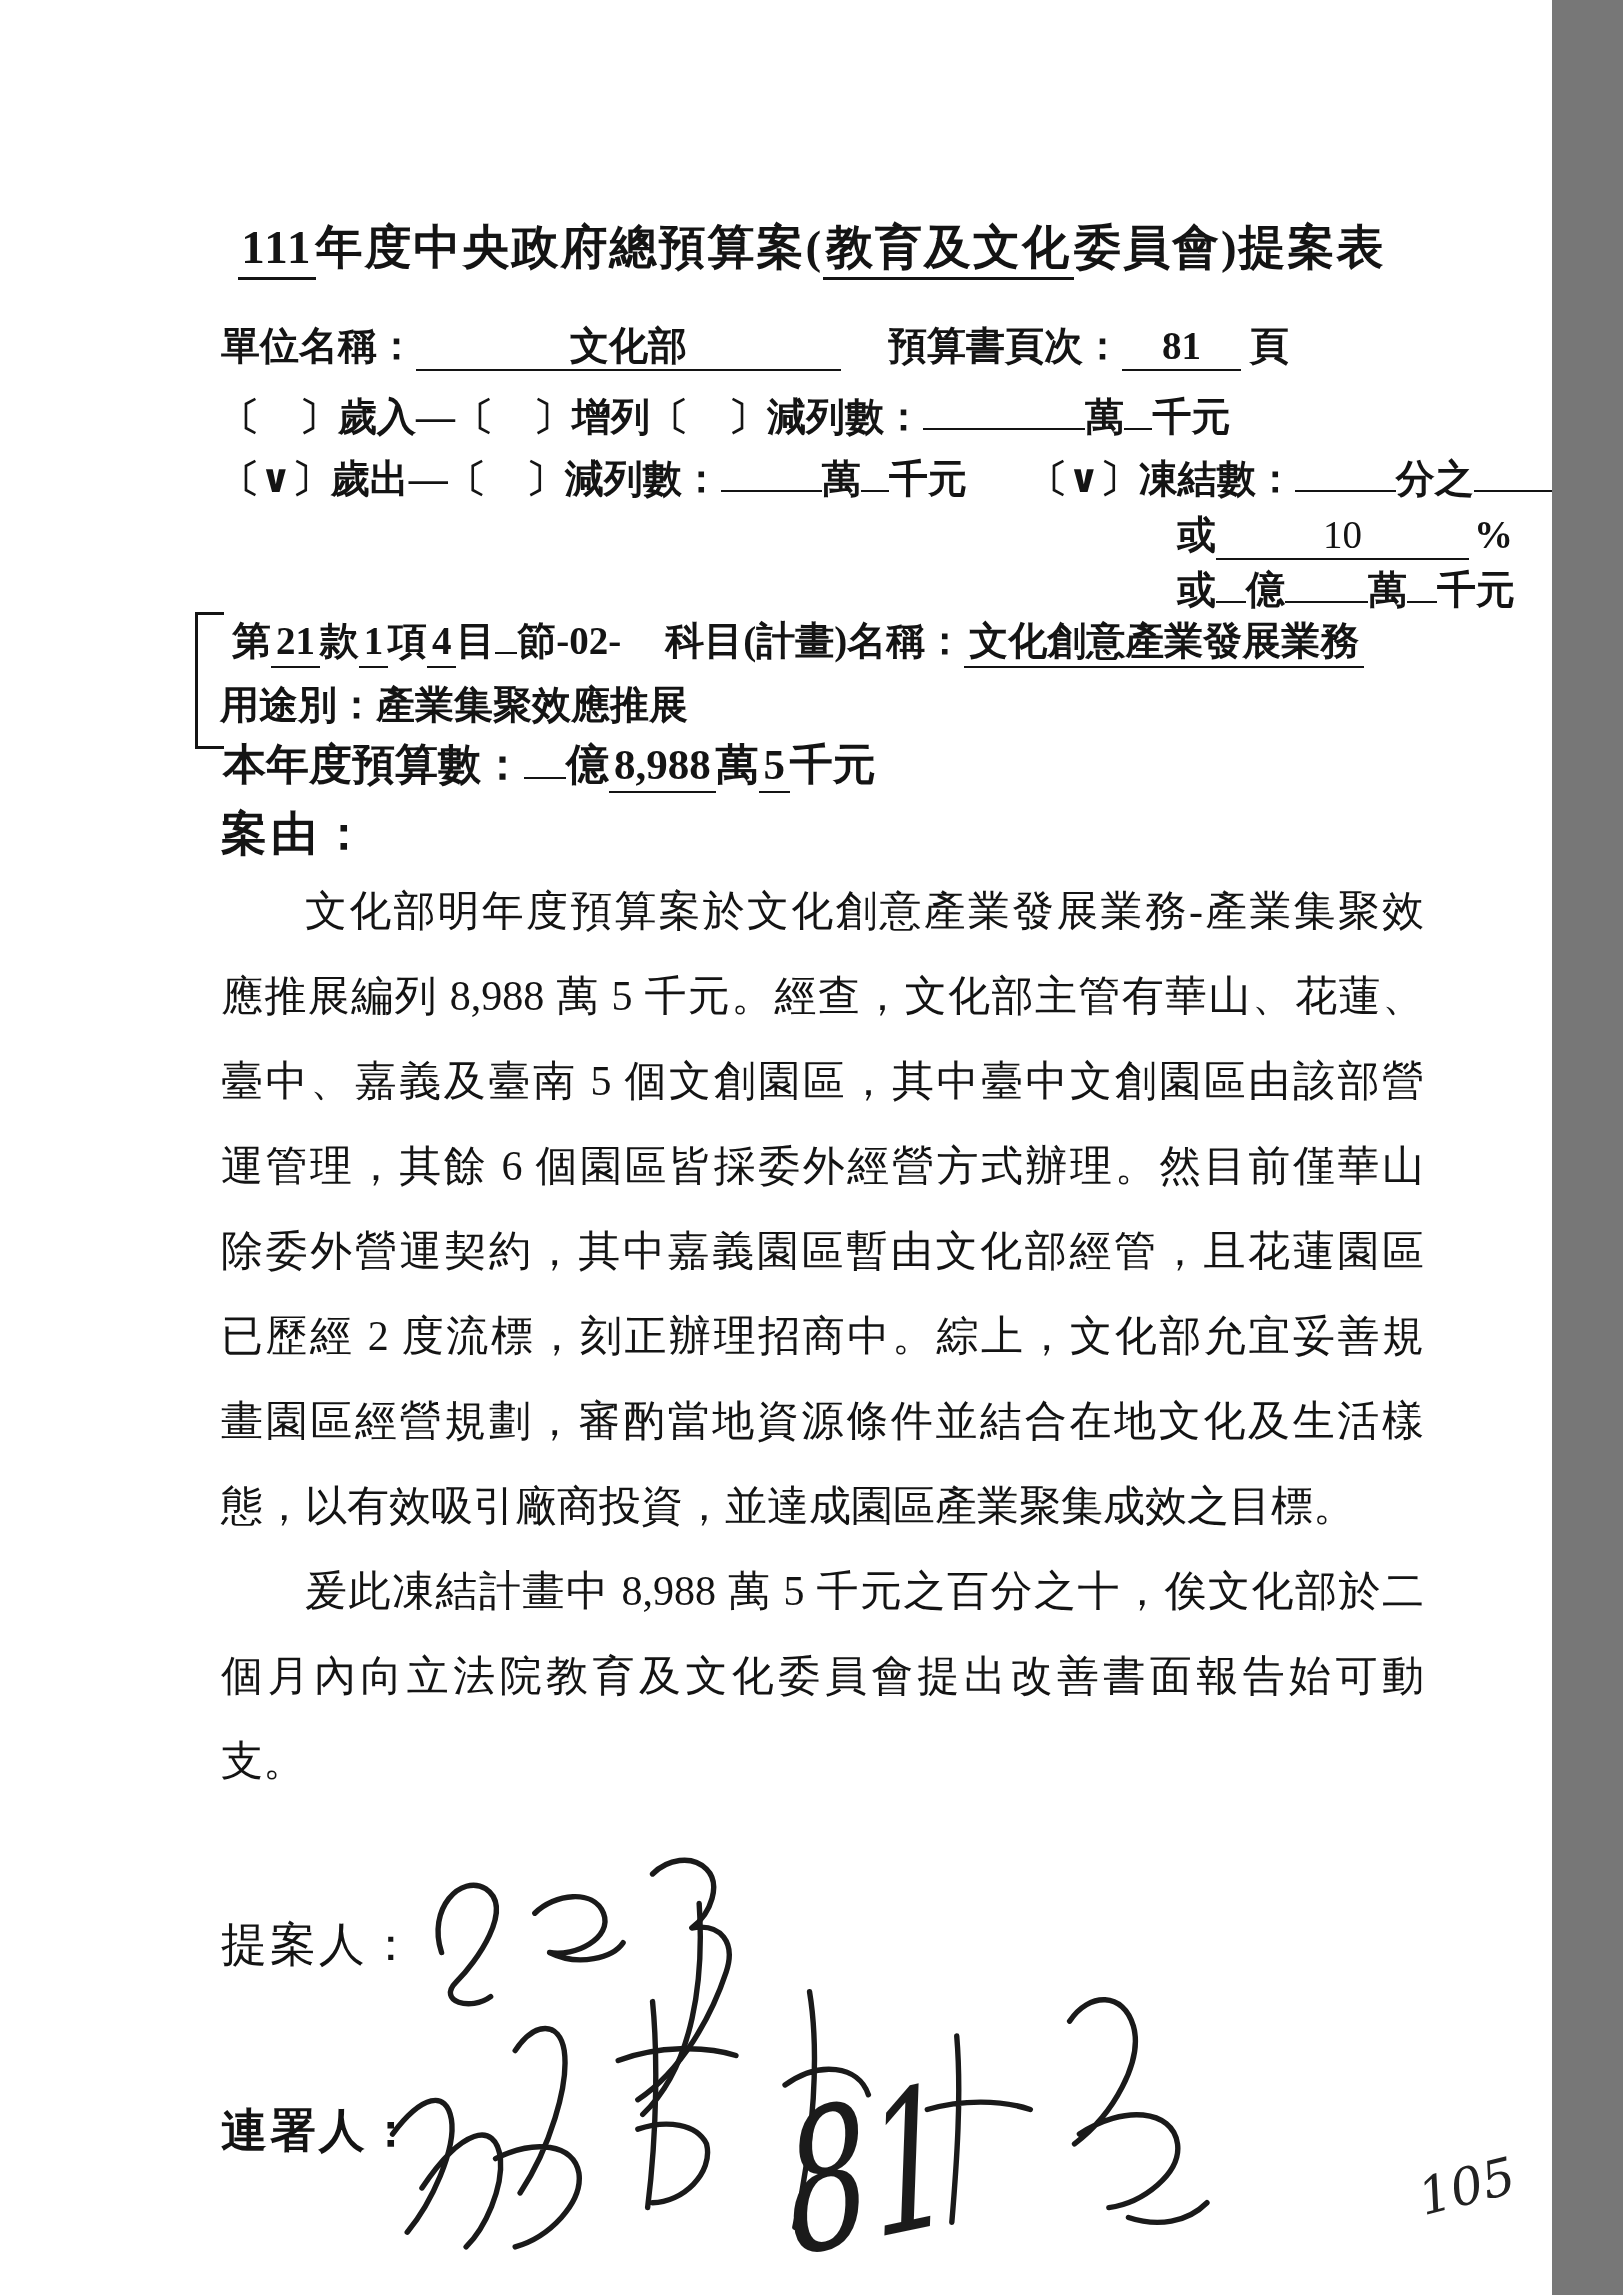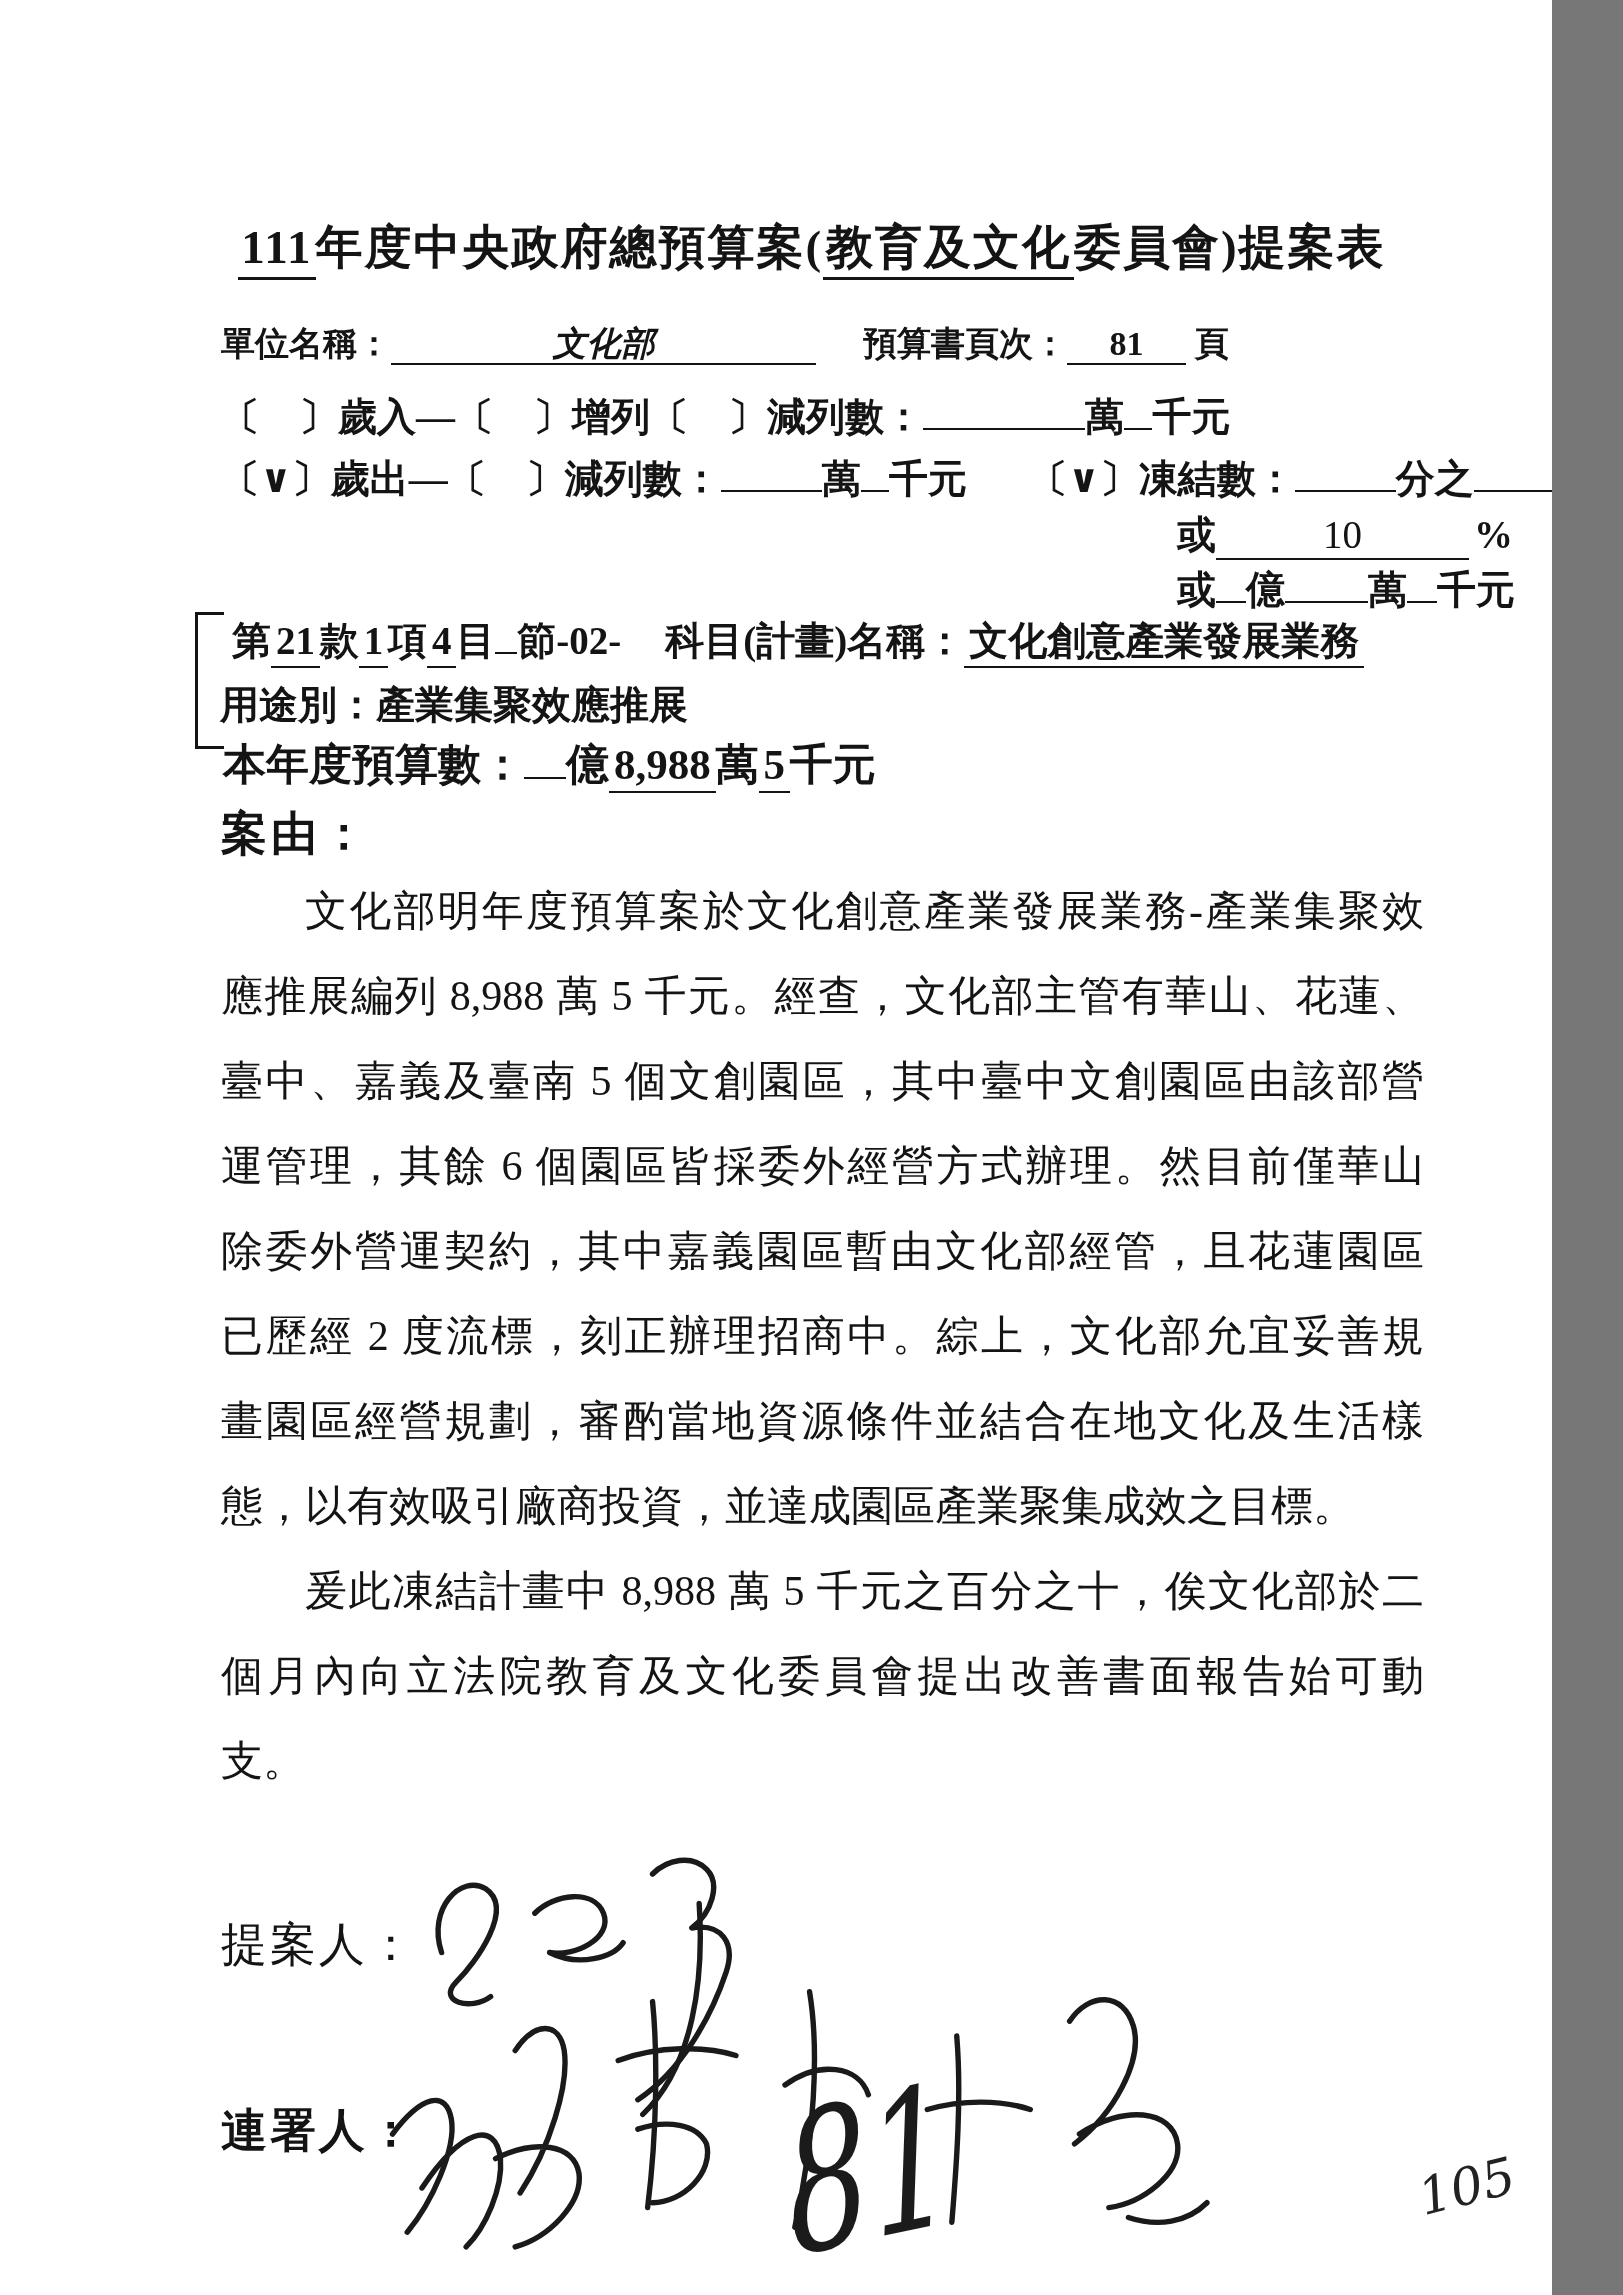--- a/index.html
+++ b/index.html
@@ -3,26 +3,26 @@
 <meta charset="utf-8">
 <style>
   html,body{margin:0;padding:0;background:#777;}
   #page{position:relative;width:1552px;height:2295px;background:#fff;
         font-family:"Liberation Serif","DejaVu Serif",serif;color:#141414;overflow:hidden;}
   .line{position:absolute;display:flex;align-items:baseline;white-space:nowrap;line-height:1.15;}
   .b{font-weight:700;}
   .u{border-bottom:3.4px solid #141414;padding:0 2.9px 2.9px;}
   .bk{display:inline-block;border-bottom:2.9px solid #141414;text-align:center;}
   .uv{border-bottom:2.9px solid #141414;padding:0 4.9px 2px;}
-  .w866{width:425px;font-style:italic;} .w243{width:119px;} .w330{width:162px;} .w58{width:28.4px;}
+  .w866{width:425px;} .w243{width:119px;} .w330{width:162px;} .w58{width:28.4px;}
   .w205{width:101px;} .w160{width:78px;} .w515{width:253px;} .w62{width:30px;}
   .w170{width:83px;} .w45{width:22px;} .w85{width:42px;}
   .ml95{margin-left:47px;} .ml18{margin-left:8.8px;} .ml10{margin-left:4.9px;} .ml90{margin-left:44px;}
   .title{left:0;top:220px;width:1624px;justify-content:center;font-size:47px;font-weight:700;letter-spacing:2px;}
-  .l-unit{left:221px;top:324px;font-size:34px;justify-content:space-between;}
+  .l-unit{left:221px;top:324px;font-size:39px;justify-content:space-between;}
   .l-row1{left:221px;top:395px;font-size:39px;}
   .l-row2a{left:221px;top:457px;font-size:39px;}
   .l-row2b{left:1029px;top:457px;font-size:39px;}
   .l-or1{left:1177px;top:513px;font-size:39px;}
   .l-or2{left:1177px;top:568px;font-size:39px;}
   .bracket{position:absolute;left:195px;top:612px;width:25.5px;height:131px;
            border-left:3.4px solid #141414;border-top:3.4px solid #141414;border-bottom:3.4px solid #141414;}
   .l-item{left:232px;top:619px;font-size:39px;}
   .l-usage{left:220px;top:683px;font-size:39px;}
   .l-budget{left:223px;top:740px;font-size:43px;text-align:center;}

